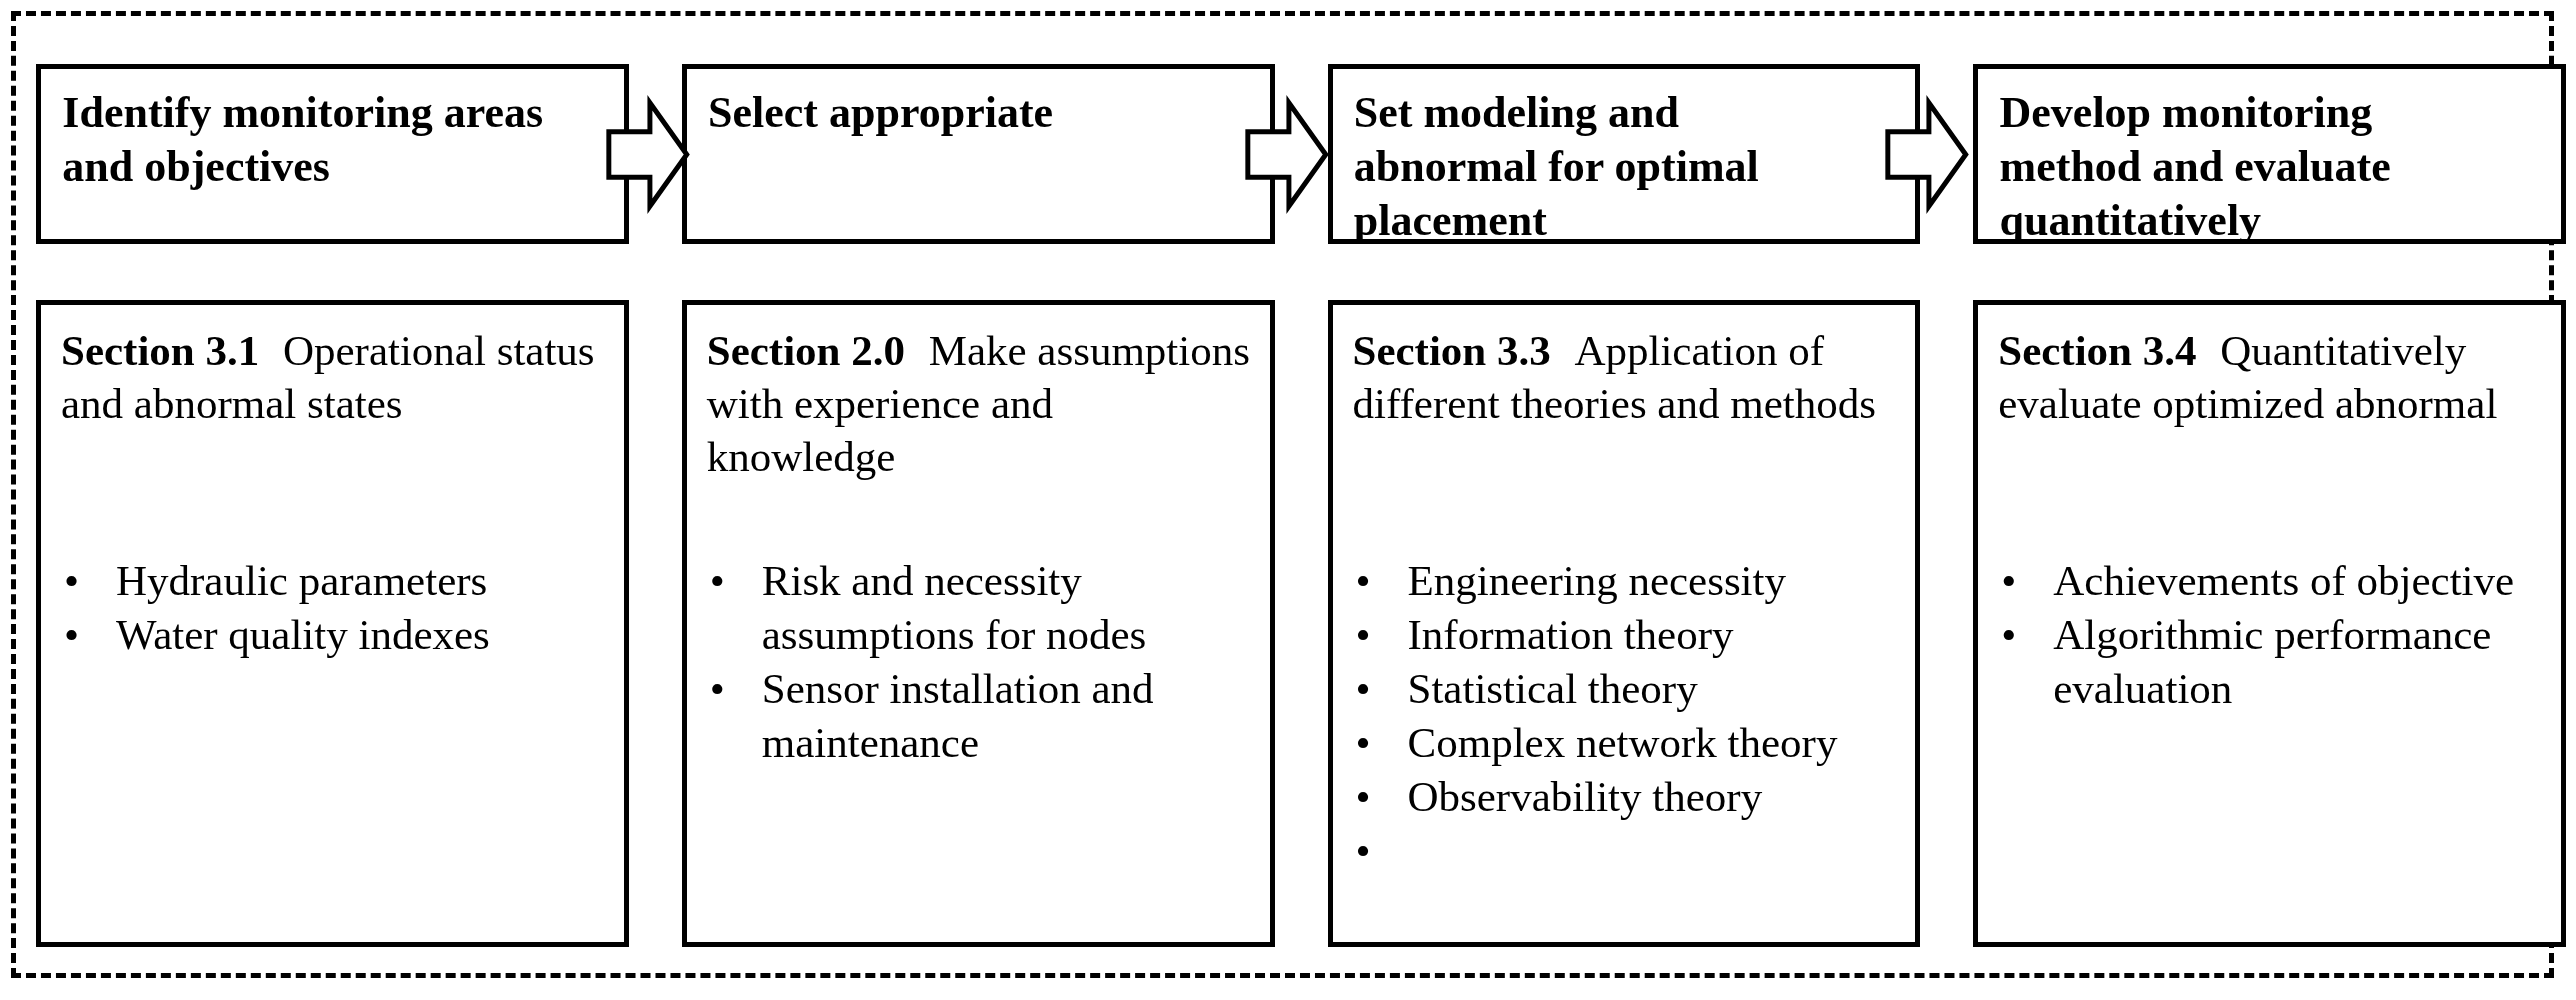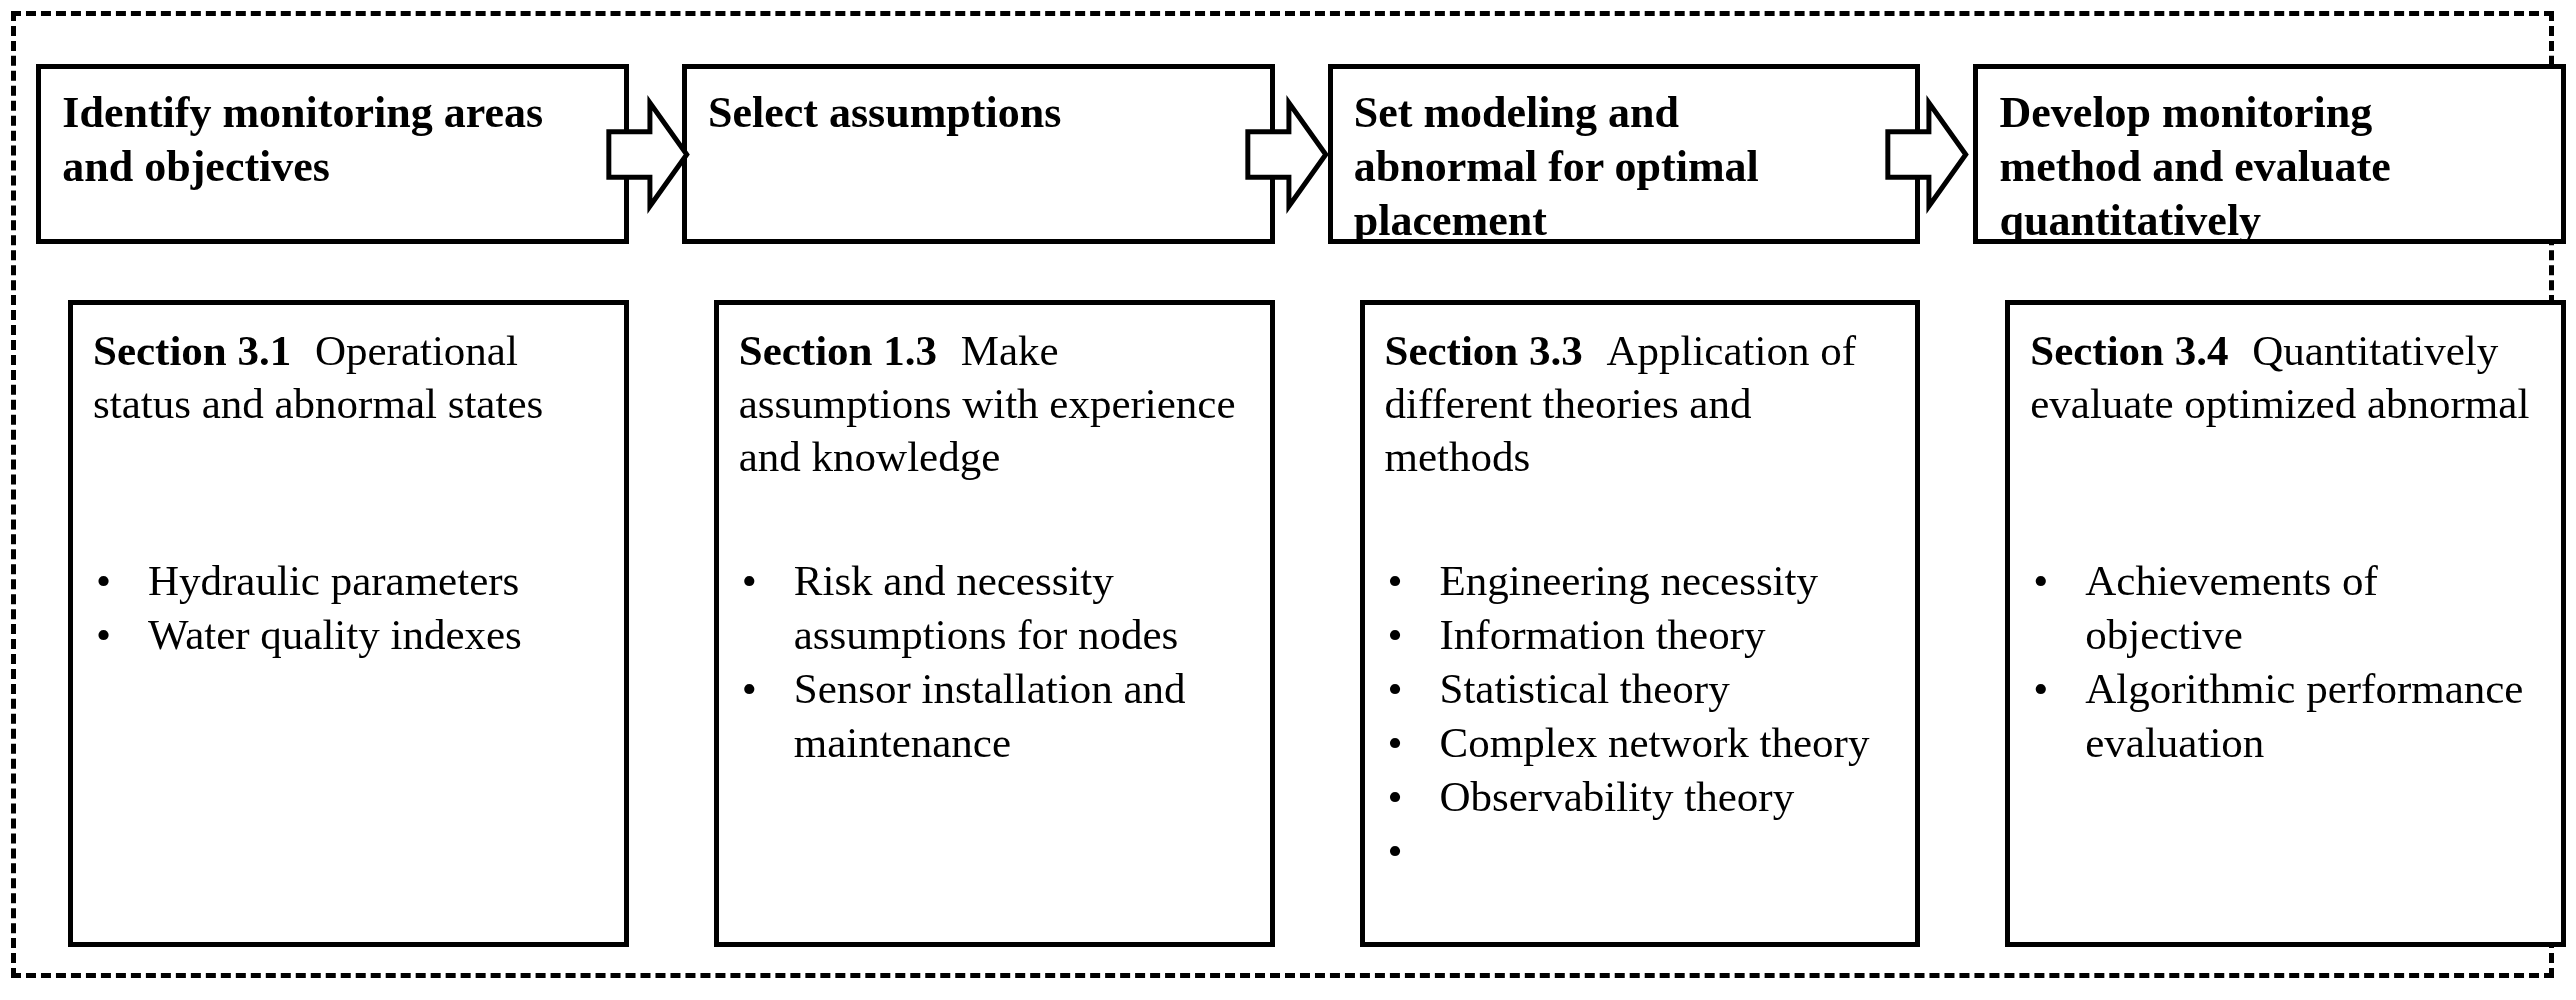--- a/index.html
+++ b/index.html
@@ -20,21 +20,21 @@
   }
   .step-box {
     box-sizing:border-box; height:180px; background:#fff;
     border:5px solid #000; padding:17px 20px 0 21.3px;
   }
   .step-line {
     font-weight:bold; font-size:44px; line-height:54px; white-space:nowrap;
   }
   .section-box {
     box-sizing:border-box; height:647px; background:#fff;
-    border:5px solid #000; position:relative; padding:0;margin-left:32px;
+    border:5px solid #000; position:relative; padding:0;
   }
   .section-title {
     margin:18.5px 18.5px 0 20px; font-size:43px; line-height:53px;
   }
   .section-title .t-label { font-weight:bold; }
   .section-title .t-rest { font-weight:normal; margin-left:0.55em; }
   .bullets {
     position:absolute; left:0; top:249px; right:17px;
     margin:0; padding:0; list-style:none;
   }
@@ -56,21 +56,21 @@
 <div class="canvas">
   <div class="frame"></div>
 
   <div class="columns">
 
     <div class="step-box">
       <div class="step-line">Identify monitoring areas</div>
       <div class="step-line">and objectives</div>
     </div>
     <div class="step-box">
-      <div class="step-line">Select assumptions</div>
+      <div class="step-line">Select appropriate</div>
     </div>
     <div class="step-box">
       <div class="step-line">Set modeling and</div>
       <div class="step-line">abnormal for optimal</div>
       <div class="step-line">placement</div>
     </div>
     <div class="step-box">
       <div class="step-line">Develop monitoring</div>
       <div class="step-line">method and evaluate</div>
       <div class="step-line">quantitatively</div>
@@ -78,21 +78,21 @@
 
     <div class="section-box">
       <p class="section-title"><b class="t-label">Section 3.1</b><span class="t-rest">Operational status and abnormal states</span></p>
       <ul class="bullets">
         <li><span class="dot">•</span><span>Hydraulic parameters</span></li>
         <li><span class="dot">•</span><span>Water quality indexes</span></li>
       </ul>
     </div>
 
     <div class="section-box">
-      <p class="section-title"><b class="t-label">Section 1.3</b><span class="t-rest">Make assumptions with experience and knowledge</span></p>
+      <p class="section-title"><b class="t-label">Section 2.0</b><span class="t-rest">Make assumptions with experience and knowledge</span></p>
       <ul class="bullets">
         <li><span class="dot">•</span><span>Risk and necessity assumptions for nodes</span></li>
         <li><span class="dot">•</span><span>Sensor installation and maintenance</span></li>
       </ul>
     </div>
 
     <div class="section-box">
       <p class="section-title"><b class="t-label">Section 3.3</b><span class="t-rest">Application of different theories and methods</span></p>
       <ul class="bullets">
         <li><span class="dot">•</span><span>Engineering necessity</span></li>

